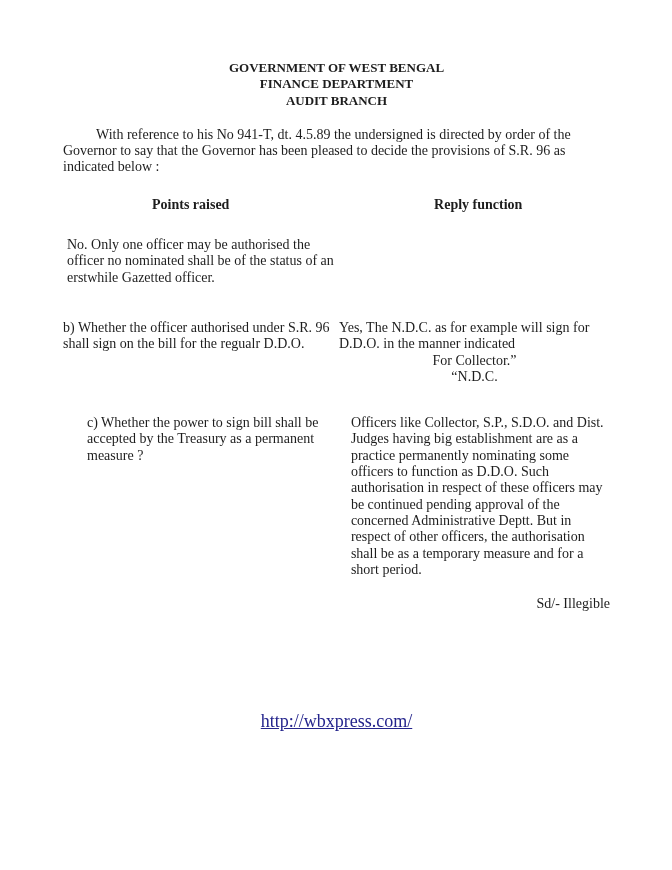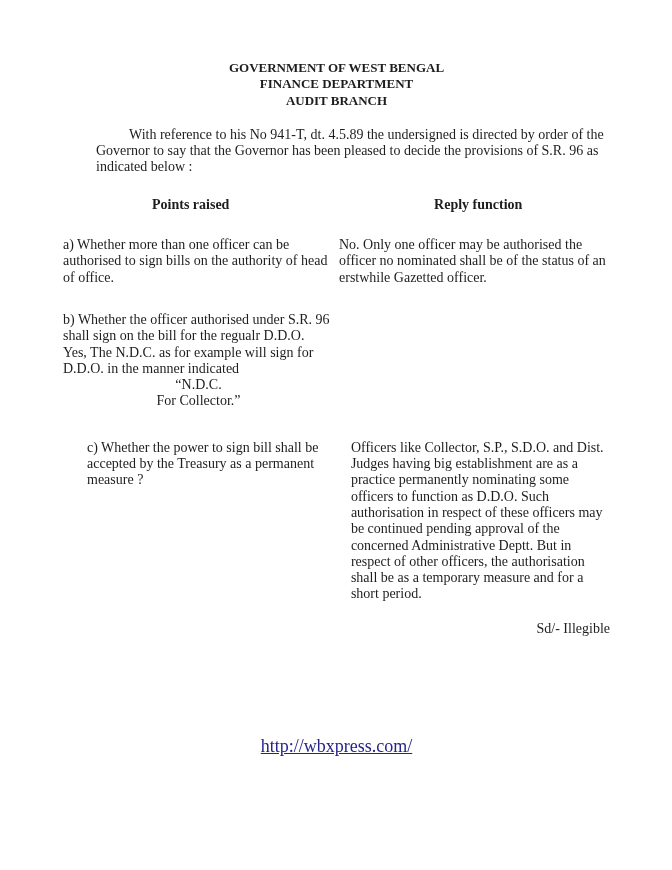--- a/index.html
+++ b/index.html
@@ -33,39 +33,38 @@
   .memo-date sup {
     font-size: 9px;
     line-height: 0;
     vertical-align: 4px;
   }
 
   .intro {
     margin-top: 18px;
     width: 540px;
     text-indent: 33px;
-    margin-left: 33px;
   }
 
   .col-headers {
     margin-top: 21px;
     display: flex;
     font-weight: bold;
     gap: 26px;
   }
   .col-headers .hdr-left  { width: 272px; padding-left: 89px; }
   .col-headers .hdr-gap   { width: 4px; }
   .col-headers .hdr-right { width: 271px; padding-left: 68px; }
 
   .qa-row { display: flex; align-items: flex-start; }
   .qa-row .cell-left  { width: 272px; }
   .qa-row .cell-gap   { width: 4px; }
   .qa-row .cell-right { width: 271px; }
   .row-a { margin-top: 24px; }
-  .row-b { margin-top: 26px; flex-direction: column; }
+  .row-b { margin-top: 34px; }
   .row-c { margin-top: 30px; margin-left: 24px; }
   .reply-center { text-align: center; }
 
   .signature-sd {
     margin-top: 18px;
     text-align: right;
   }
   .signature-title {
     margin-top: 18px;
     text-align: right;
@@ -96,32 +95,31 @@
 
     <p class="intro">With reference to his No 941-T, dt. 4.5.89 the undersigned is directed by order of the Governor to say that the Governor has been pleased to decide the provisions of S.R. 96 as indicated below :</p>
 
     <div class="col-headers">
       <div class="hdr-left">Points raised</div>
       <div class="hdr-gap"></div>
       <div class="hdr-right">Reply function</div>
     </div>
 
     <div class="qa-row row-a">
-      <div class="cell-left">a) Whether more than one officer can be authorised to sign bills on the authority of head of office.</div>
       <div class="cell-gap"></div>
       <div class="cell-right">No. Only one officer may be authorised the officer no nominated shall be of the status of an erstwhile Gazetted officer.</div>
     </div>
 
     <div class="qa-row row-b">
       <div class="cell-left">b) Whether the officer authorised under S.R. 96 shall sign on the bill for the regualr D.D.O.</div>
       <div class="cell-gap"></div>
       <div class="cell-right">
         <div>Yes, The N.D.C. as for example will sign for D.D.O. in the manner indicated</div>
+        <div class="reply-center">For Collector.”</div>
         <div class="reply-center">“N.D.C.</div>
-        <div class="reply-center">For Collector.”</div>
       </div>
     </div>
 
     <div class="qa-row row-c">
       <div class="cell-left">c) Whether the power to sign bill shall be accepted by the Treasury as a permanent measure ?</div>
       <div class="cell-gap"></div>
       <div class="cell-right">Officers like Collector, S.P., S.D.O. and Dist. Judges having big establishment are as a practice permanently nominating some officers to function as D.D.O. Such authorisation in respect of these officers may be continued pending approval of the concerned Administrative Deptt. But in respect of other officers, the authorisation shall be as a temporary measure and for a short period.</div>
     </div>
 
     <div class="signature-sd">Sd/- Illegible</div>

